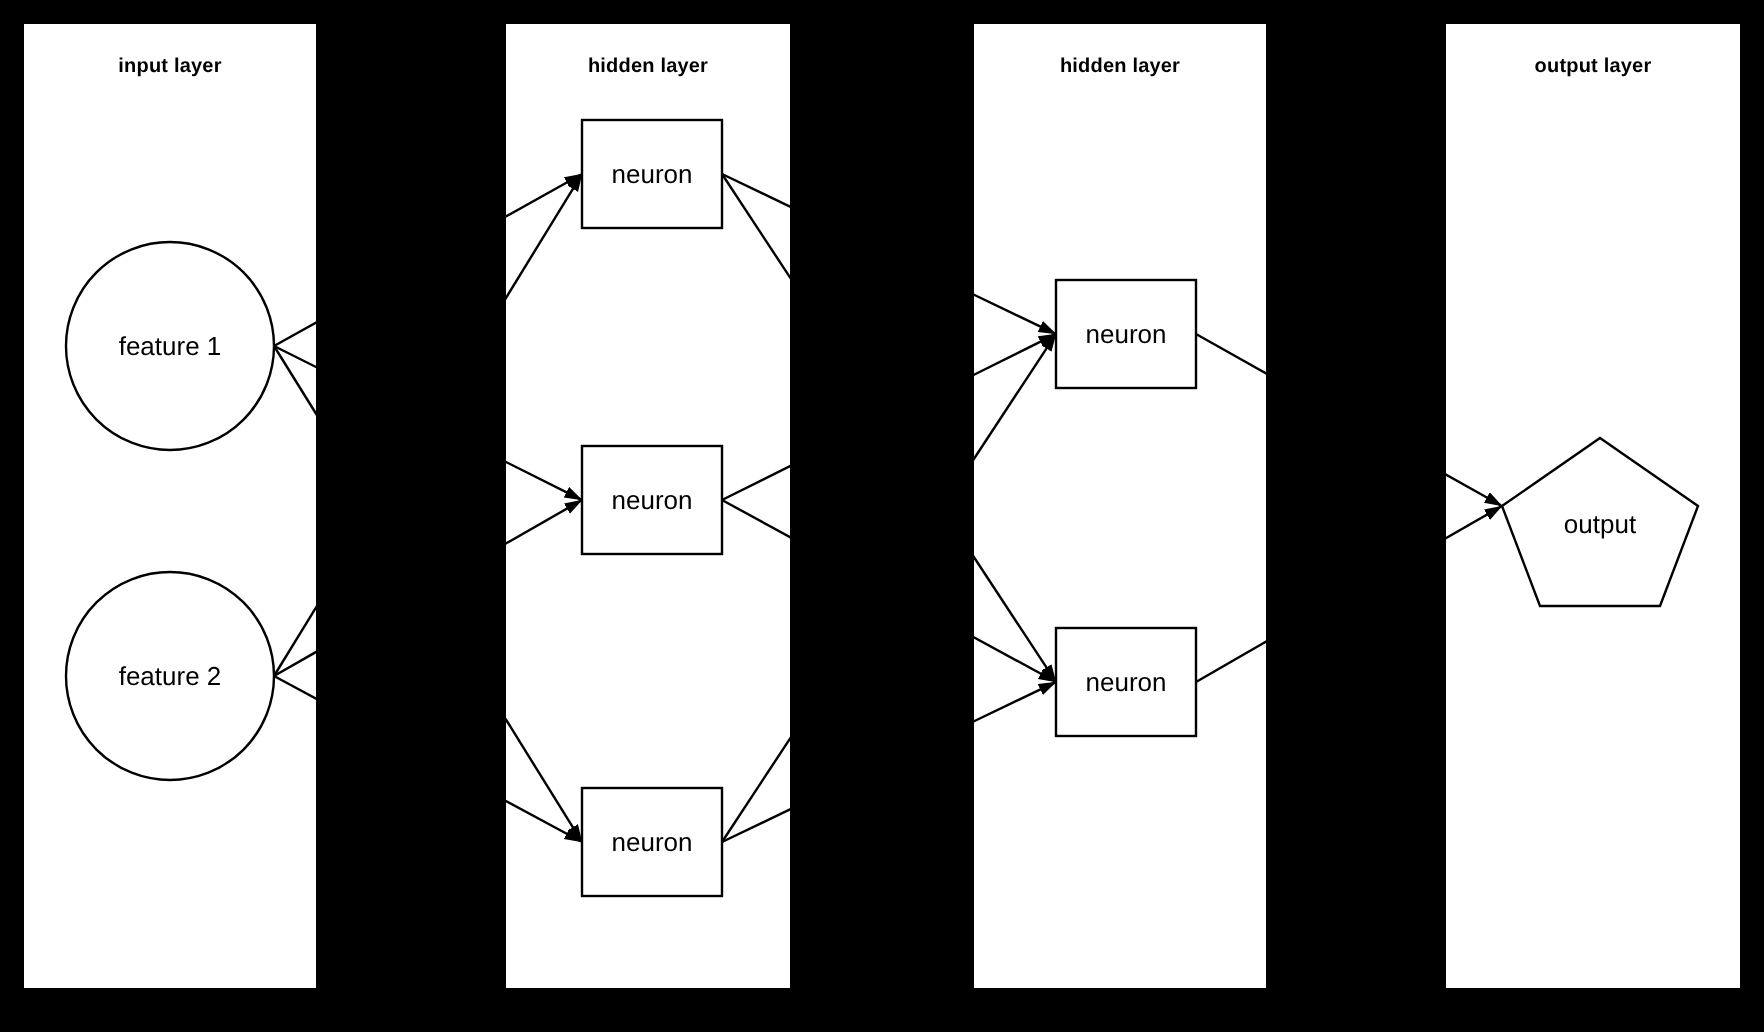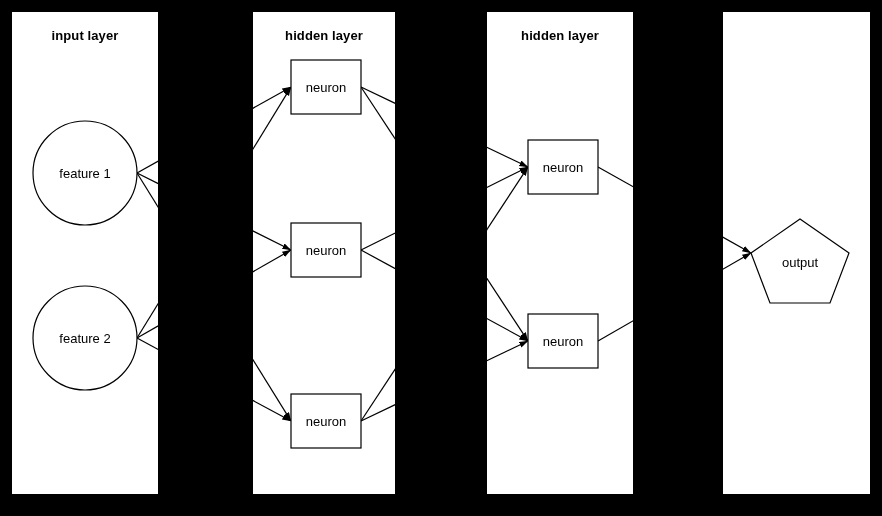--- a/index.html
+++ b/index.html
@@ -19,21 +19,21 @@
     position: absolute;
     background: #ffffff;
     overflow: hidden;
   }
   .panel-title {
     position: absolute;
     top: 16px;
     left: 0;
     width: 100%;
     text-align: center;
-    font-size: 13px;
+    font-size: 10px;
     font-weight: bold;
     color: #000000;
     letter-spacing: 0.1px;
   }
   .graph-layer {
     position: absolute;
     top: 0;
     left: 0;
     width: 882px;
     height: 516px;
@@ -291,14 +291,15 @@
           <g>
             <rect class="node-shape" x="528" y="314" width="70" height="54"></rect>
             <text x="563" y="341" text-anchor="middle" dominant-baseline="central">neuron</text>
           </g>
           <g>
             <polygon class="node-shape" points="800,219 849,253 830,303 770,303 751,253"></polygon>
             <text x="800" y="262" text-anchor="middle" dominant-baseline="central">output</text>
           </g>
         </svg>
       </div>
+      <div class="panel-title">output layer</div>
     </div>
   </div>
 
 </body></html>

